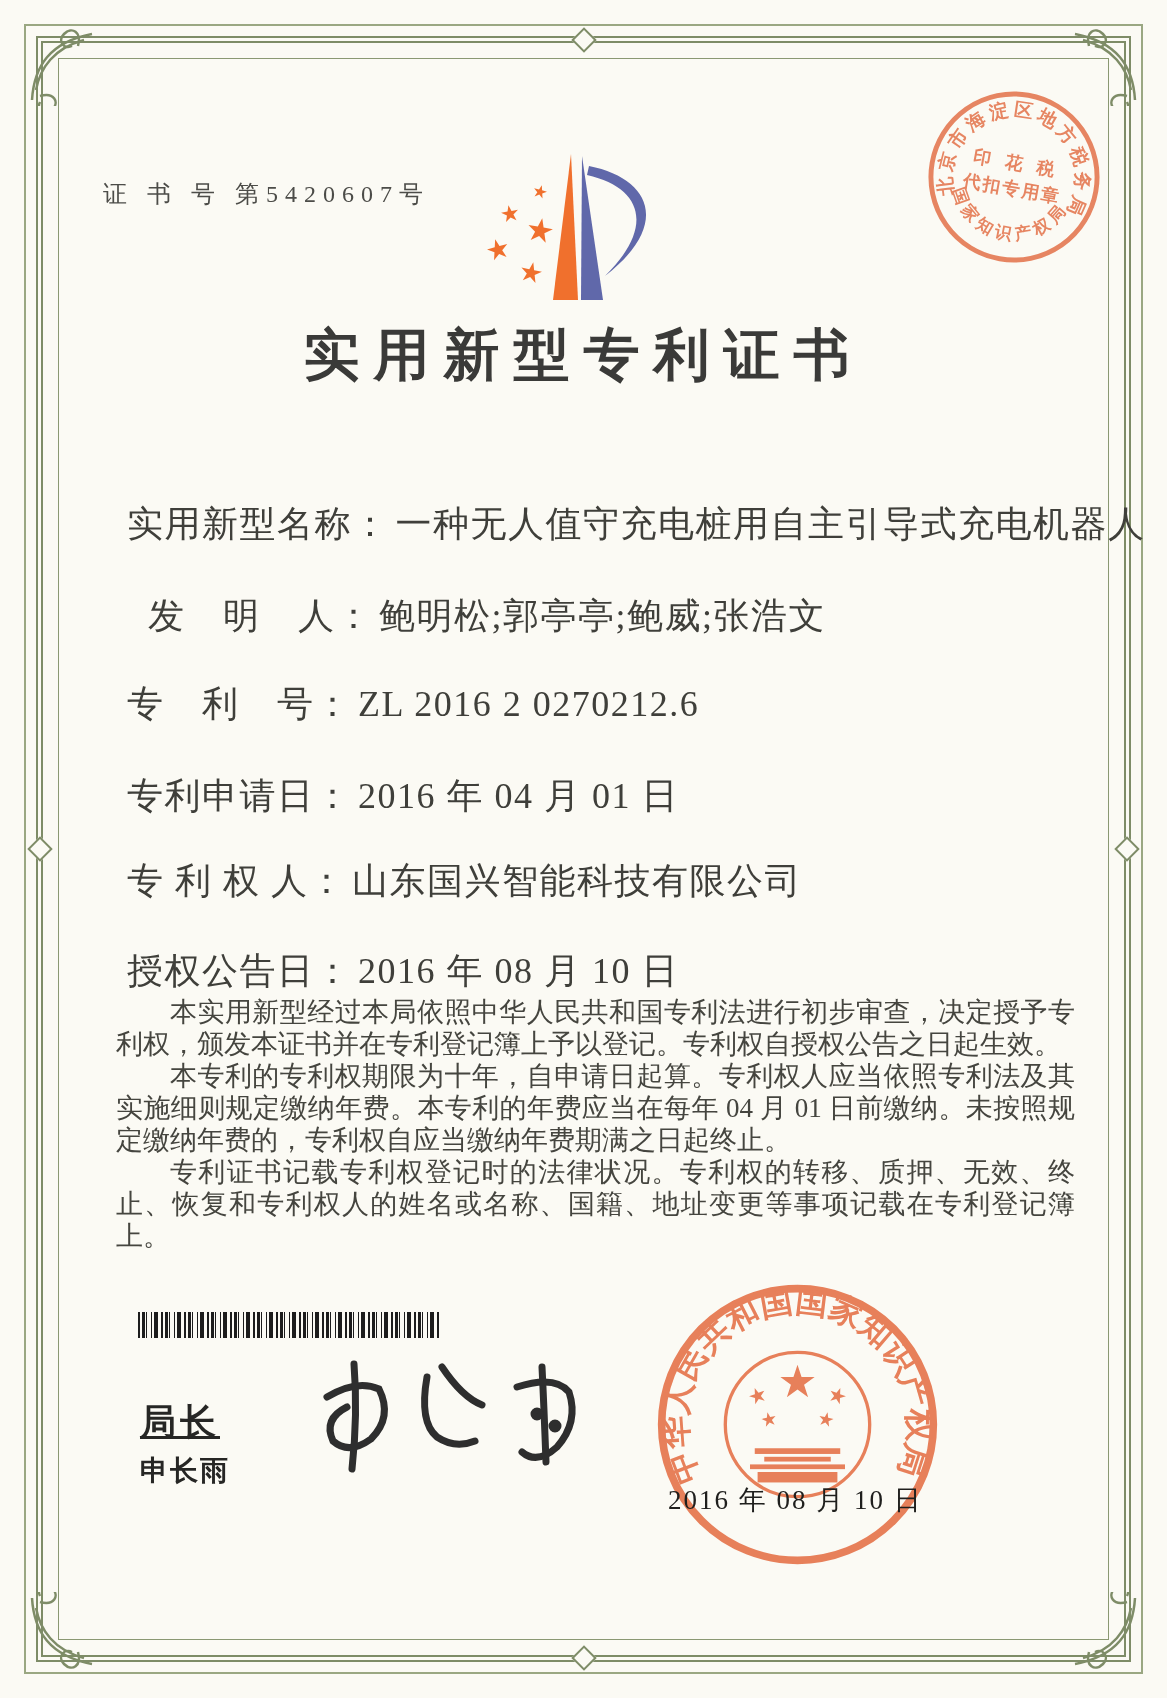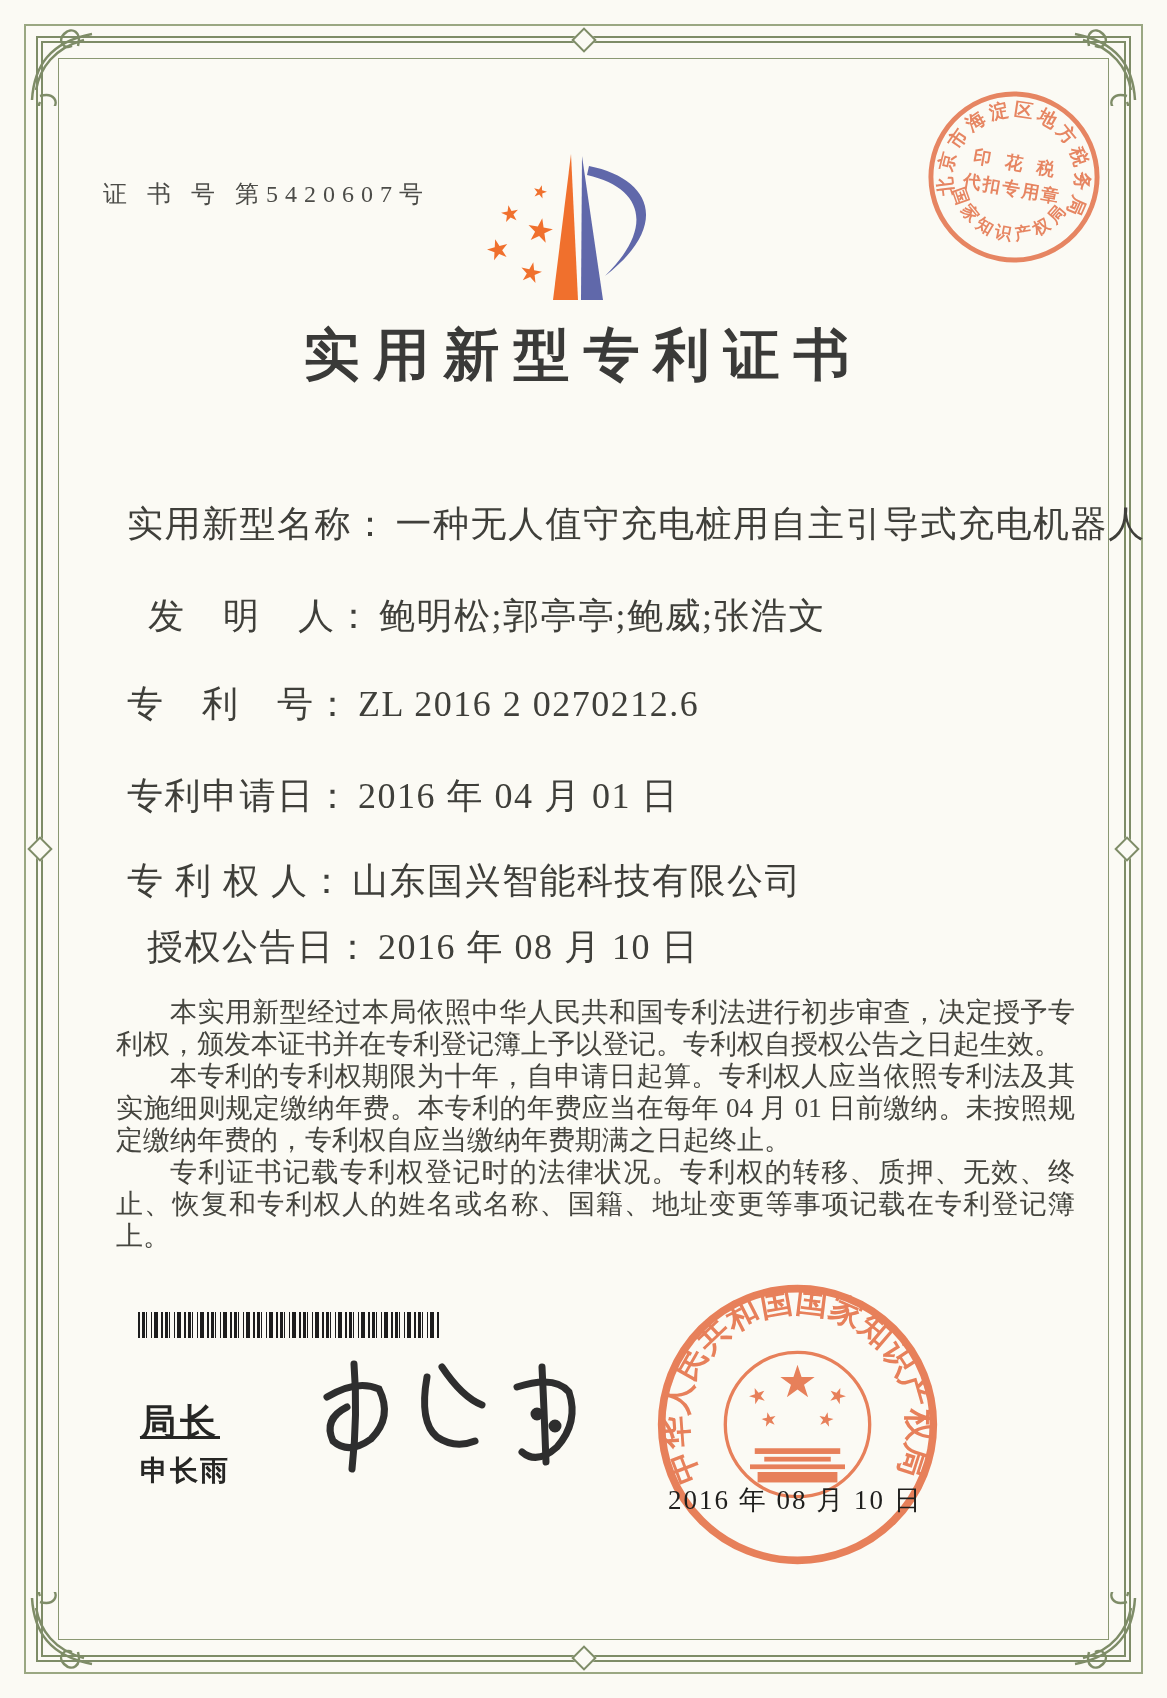--- a/index.html
+++ b/index.html
@@ -24,21 +24,21 @@
   .gem-right{right:31px;top:calc(50% - 9px);}
   
   .cert-no{position:absolute;left:103px;top:146px;font-size:24px;letter-spacing:7px;color:#4c4c48;margin-top:32px;}
   .logo{position:absolute;left:452px;top:132px;width:235px;height:175px;}
   .tax-stamp{position:absolute;left:925px;top:88px;width:178px;height:178px;transform:rotate(10deg);opacity:.88;}
   .title{position:absolute;left:0;right:0;top:318px;text-align:center;
          font-size:56px;font-weight:bold;letter-spacing:14px;color:#3a3a38;}
   
   .fields{position:absolute;left:127px;top:488px;right:80px;height:500px;font-size:36px;color:#3f3f3a;}
   .field{position:absolute;left:0;white-space:nowrap;letter-spacing:1.5px;}
-  .f1{top:12px;}.f2{top:104px;margin-left:21px;}.f3{top:192px;}.f4{top:284px;}.f5{top:369px;}.f6{top:435px;margin-left:20px;}
+  .f1{top:12px;}.f2{top:104px;margin-left:21px;}.f3{top:192px;}.f4{top:284px;}.f5{top:369px;}.f6{top:459px;}
   .flabel{margin-right:6px;}
   
   .paragraphs{position:absolute;left:116px;right:92px;top:996px;
               font-size:27px;line-height:32px;text-align:justify;color:#45453f;}
   .paragraphs p{margin:0;text-indent:2em;}
   
   .barcode{position:absolute;left:138px;top:1312px;width:302px;height:26px;
     background:repeating-linear-gradient(90deg,
       #1d1d1d 0 2px,transparent 2px 4px,#1d1d1d 4px 7px,transparent 7px 8px,
       #1d1d1d 8px 9px,transparent 9px 13px,#1d1d1d 13px 14px,transparent 14px 16px,

